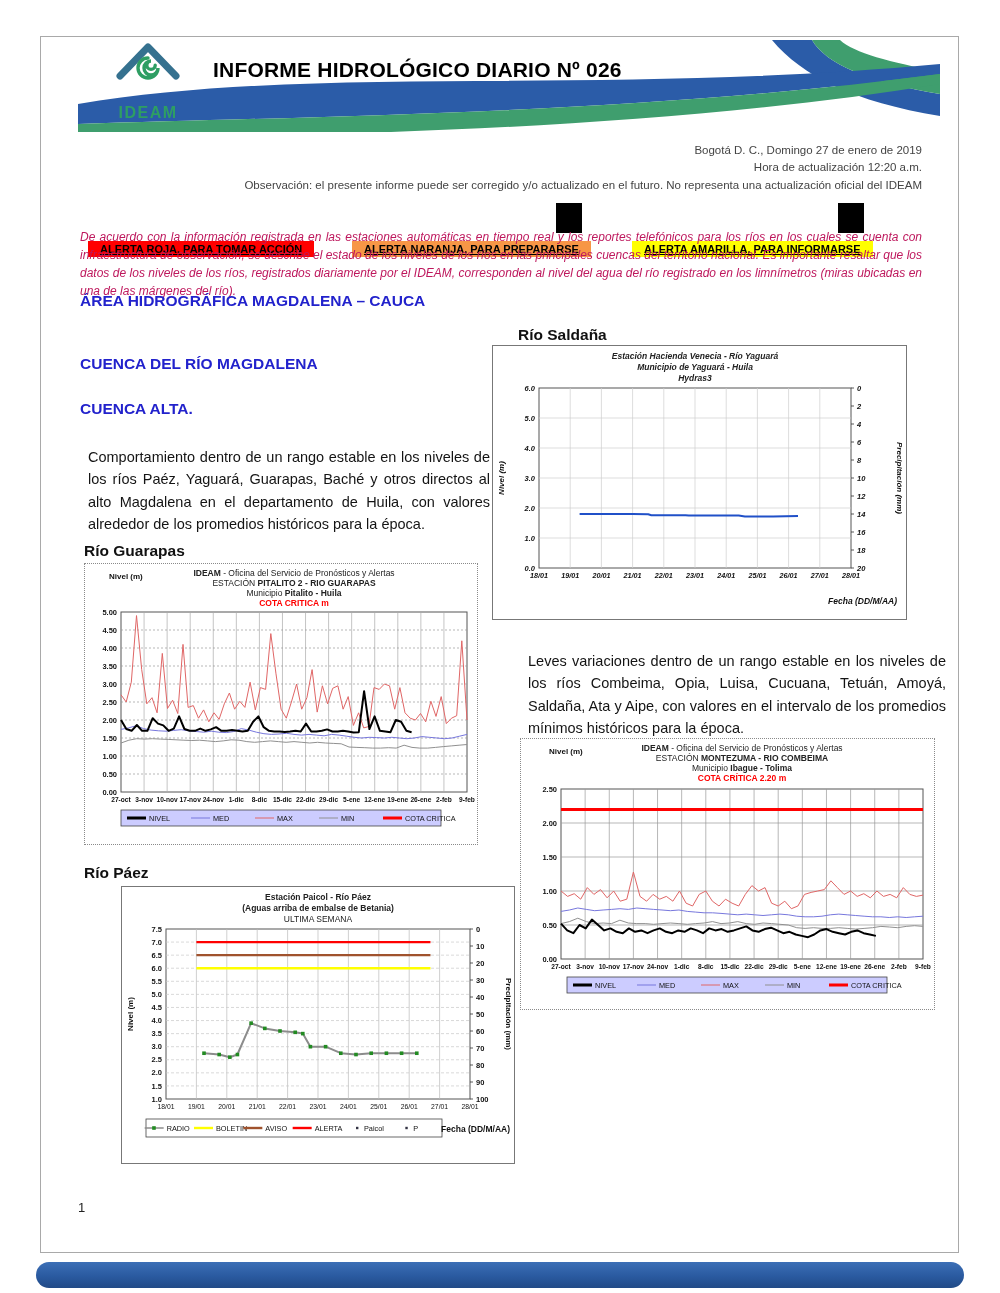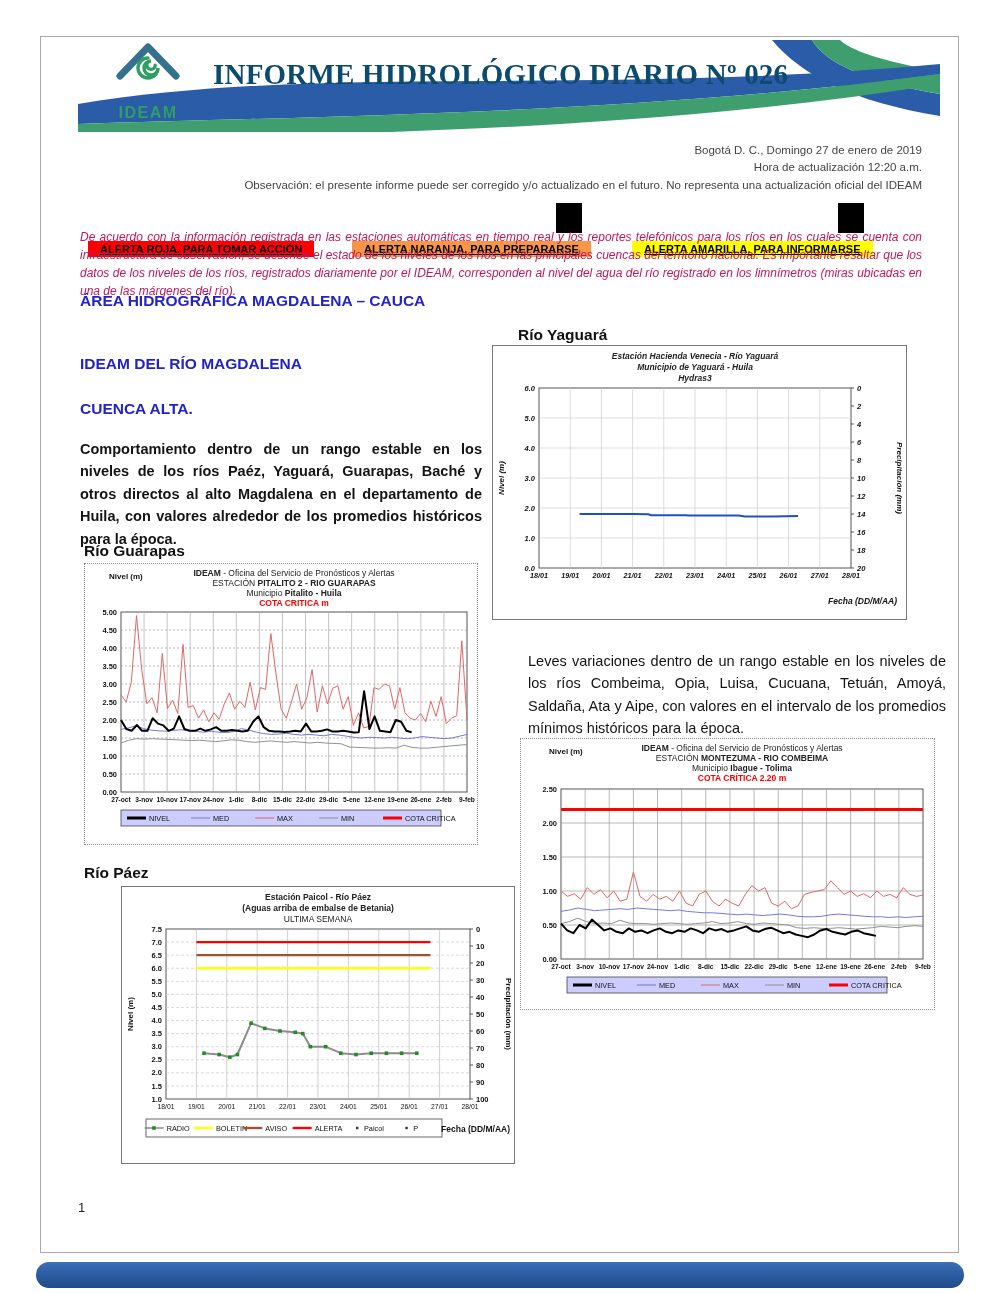--- a/index.html
+++ b/index.html
@@ -1,20 +1,20 @@
 <!DOCTYPE html>
 <html><head>
 <meta charset="utf-8">
 <style>
   html,body{margin:0;padding:0;background:#fff;}
   .page{position:relative;width:1000px;height:1293px;background:#fff;overflow:hidden;
         font-family:"Liberation Sans","DejaVu Sans",sans-serif;color:#111;}
   .abs{position:absolute;}
   .frame{position:absolute;left:40px;top:36px;width:917px;height:1215px;border:1px solid #a9a9a9;}
-  .report-title{font-size:29px;font-weight:bold;color:#0c4a6e;letter-spacing:0.2px;font-family:Liberation Serif, serif;}
+  .report-title{font-size:21px;font-weight:bold;color:#000000;letter-spacing:0.2px;}
   .logo-text{font-size:16px;font-weight:bold;color:#2e9e63;letter-spacing:1.5px;margin-top:-2px;text-align:center;}
   .dateblock{font-size:11.5px;color:#444;text-align:right;line-height:1.5;}
   .alert{font-size:11px;font-weight:bold;color:#000;text-decoration:underline;padding:2px 12px;white-space:nowrap;margin-top:32px;}
   .blackbox{background:#000;width:26px;height:30px;}
   .intro{font-size:12px;font-style:italic;text-align:justify;line-height:1.5;color:#be185d;}
   .bluehead{font-size:15.5px;font-weight:bold;color:#2222cc;}
   .riverhead{font-size:15.5px;font-weight:bold;color:#111;}
   .bodypar{font-size:14.5px;line-height:1.55;text-align:justify;color:#141414;}
   .chart{position:absolute;background:#fff;}
   .chart-dotted{border:1px dotted #8a8a8a;}
@@ -55,23 +55,23 @@
 
   <span class="abs alert" style="left:88px;top:209px;background:#FF0000;">ALERTA ROJA. PARA TOMAR ACCIÓN</span>
   <span class="abs alert" style="left:352px;top:209px;background:#F79646;">ALERTA NARANJA. PARA PREPARARSE</span>
   <div class="abs blackbox" style="left:556px;top:203px;"></div>
   <span class="abs alert" style="left:632px;top:209px;background:#FFFF00;">ALERTA AMARILLA. PARA INFORMARSE</span>
   <div class="abs blackbox" style="left:838px;top:203px;"></div>
 
   <p class="abs intro" style="left:80px;top:228px;width:842px;margin:0;">De acuerdo con la información registrada en las estaciones automáticas en tiempo real y los reportes telefónicos para los ríos en los cuales se cuenta con infraestructura de observación, se describe el estado de los niveles de los ríos en las principales cuencas del territorio nacional. Es importante resaltar que los datos de los niveles de los ríos, registrados diariamente por el IDEAM, corresponden al nivel del agua del río registrado en los limnímetros (miras ubicadas en una de las márgenes del río).</p>
 
   <div class="abs bluehead" style="left:80px;top:292px;">ÁREA HIDROGRÁFICA MAGDALENA – CAUCA</div>
-  <div class="abs bluehead" style="left:80px;top:355px;">IDEAM DEL RÍO MAGDALENA</div>
+  <div class="abs bluehead" style="left:80px;top:355px;">CUENCA DEL RÍO MAGDALENA</div>
   <div class="abs bluehead" style="left:80px;top:400px;">CUENCA ALTA.</div>
-  <p class="abs bodypar" style="left:80px;top:438px;width:402px;margin:0;font-weight:bold;">Comportamiento dentro de un rango estable en los niveles de los ríos Paéz, Yaguará, Guarapas, Baché y otros directos al alto Magdalena en el departamento de Huila, con valores alrededor de los promedios históricos para la época.</p>
+  <p class="abs bodypar" style="left:80px;top:438px;width:402px;margin:8px;">Comportamiento dentro de un rango estable en los niveles de los ríos Paéz, Yaguará, Guarapas, Baché y otros directos al alto Magdalena en el departamento de Huila, con valores alrededor de los promedios históricos para la época.</p>
 
   <div class="abs riverhead" style="left:84px;top:542px;">Río Guarapas</div>
   <div class="chart chart-dotted" style="left:84px;top:563px;width:392px;height:280px;">
     <svg width="392" height="280" viewBox="0 0 392 280">
         <text x="209" y="12" text-anchor="middle" font-size="8.5" fill="#222"><tspan font-weight="bold">IDEAM</tspan><tspan> - Oficina  del Servicio de Pronósticos  y Alertas</tspan></text>
         <text x="209" y="22" text-anchor="middle" font-size="8.5" fill="#222"><tspan>ESTACIÓN  </tspan><tspan font-weight="bold">PITALITO 2 - RIO GUARAPAS</tspan></text>
         <text x="209" y="32" text-anchor="middle" font-size="8.5" fill="#222"><tspan>Municipio  </tspan><tspan font-weight="bold">Pitalito - Huila</tspan></text>
         <text x="209" y="42" text-anchor="middle" font-size="8.5" fill="#222"><tspan font-weight="bold" fill="#FF0000">COTA  CRITICA        m</tspan></text>
         <text x="24" y="15" font-size="8" font-weight="bold" fill="#111">Nivel (m)</text>
         <rect x="36" y="48" width="346" height="180" fill="#fff" stroke="#555" stroke-width="1"></rect>
@@ -252,21 +252,21 @@
         <line x1="170.66666666666666" y1="241" x2="189.66666666666666" y2="241" stroke="#FF0000" stroke-width="2.4"></line>
         <text x="192.66666666666666" y="243.7" font-size="7.3" fill="#111">ALERTA</text>
         <rect x="234" y="239.8" width="2.4" height="2.4" fill="#334"></rect>
         <text x="242" y="243.7" font-size="7.3" fill="#111">Paicol</text>
         <rect x="283.3333333333333" y="239.8" width="2.4" height="2.4" fill="#334"></rect>
         <text x="291.3333333333333" y="243.7" font-size="7.3" fill="#111">P</text>
         <text x="388" y="245" text-anchor="end" font-size="8.5" font-weight="bold" fill="#111">Fecha  (DD/M/AA)</text>
       </svg>
   </div>
 
-  <div class="abs riverhead" style="left:518px;top:326px;">Río Yaguará</div>
+  <div class="abs riverhead" style="left:518px;top:326px;">Río Saldaña</div>
   <div class="chart chart-solid" style="left:492px;top:345px;width:413px;height:273px;font-style:italic;">
     <svg width="413" height="273" viewBox="0 0 413 273">
         <text x="202" y="13" text-anchor="middle" font-size="8.5" fill="#222"><tspan font-weight="bold">Estación Hacienda  Venecia - Río  Yaguará</tspan></text>
         <text x="202" y="24" text-anchor="middle" font-size="8.5" fill="#222"><tspan font-weight="bold">Municipio de Yaguará - Huila</tspan></text>
         <text x="202" y="35" text-anchor="middle" font-size="8.5" fill="#222"><tspan font-weight="bold">Hydras3</tspan></text>
         <rect x="46" y="42" width="312" height="180" fill="#fff" stroke="#555" stroke-width="1"></rect>
         <text x="46" y="232" text-anchor="middle" font-size="7.2" font-weight="bold" fill="#111">18/01</text>
         <line x1="77.2" y1="42" x2="77.2" y2="222" stroke="#cfcfcf" stroke-width="0.7"></line>
         <text x="77.2" y="232" text-anchor="middle" font-size="7.2" font-weight="bold" fill="#111">19/01</text>
         <line x1="108.4" y1="42" x2="108.4" y2="222" stroke="#cfcfcf" stroke-width="0.7"></line>

